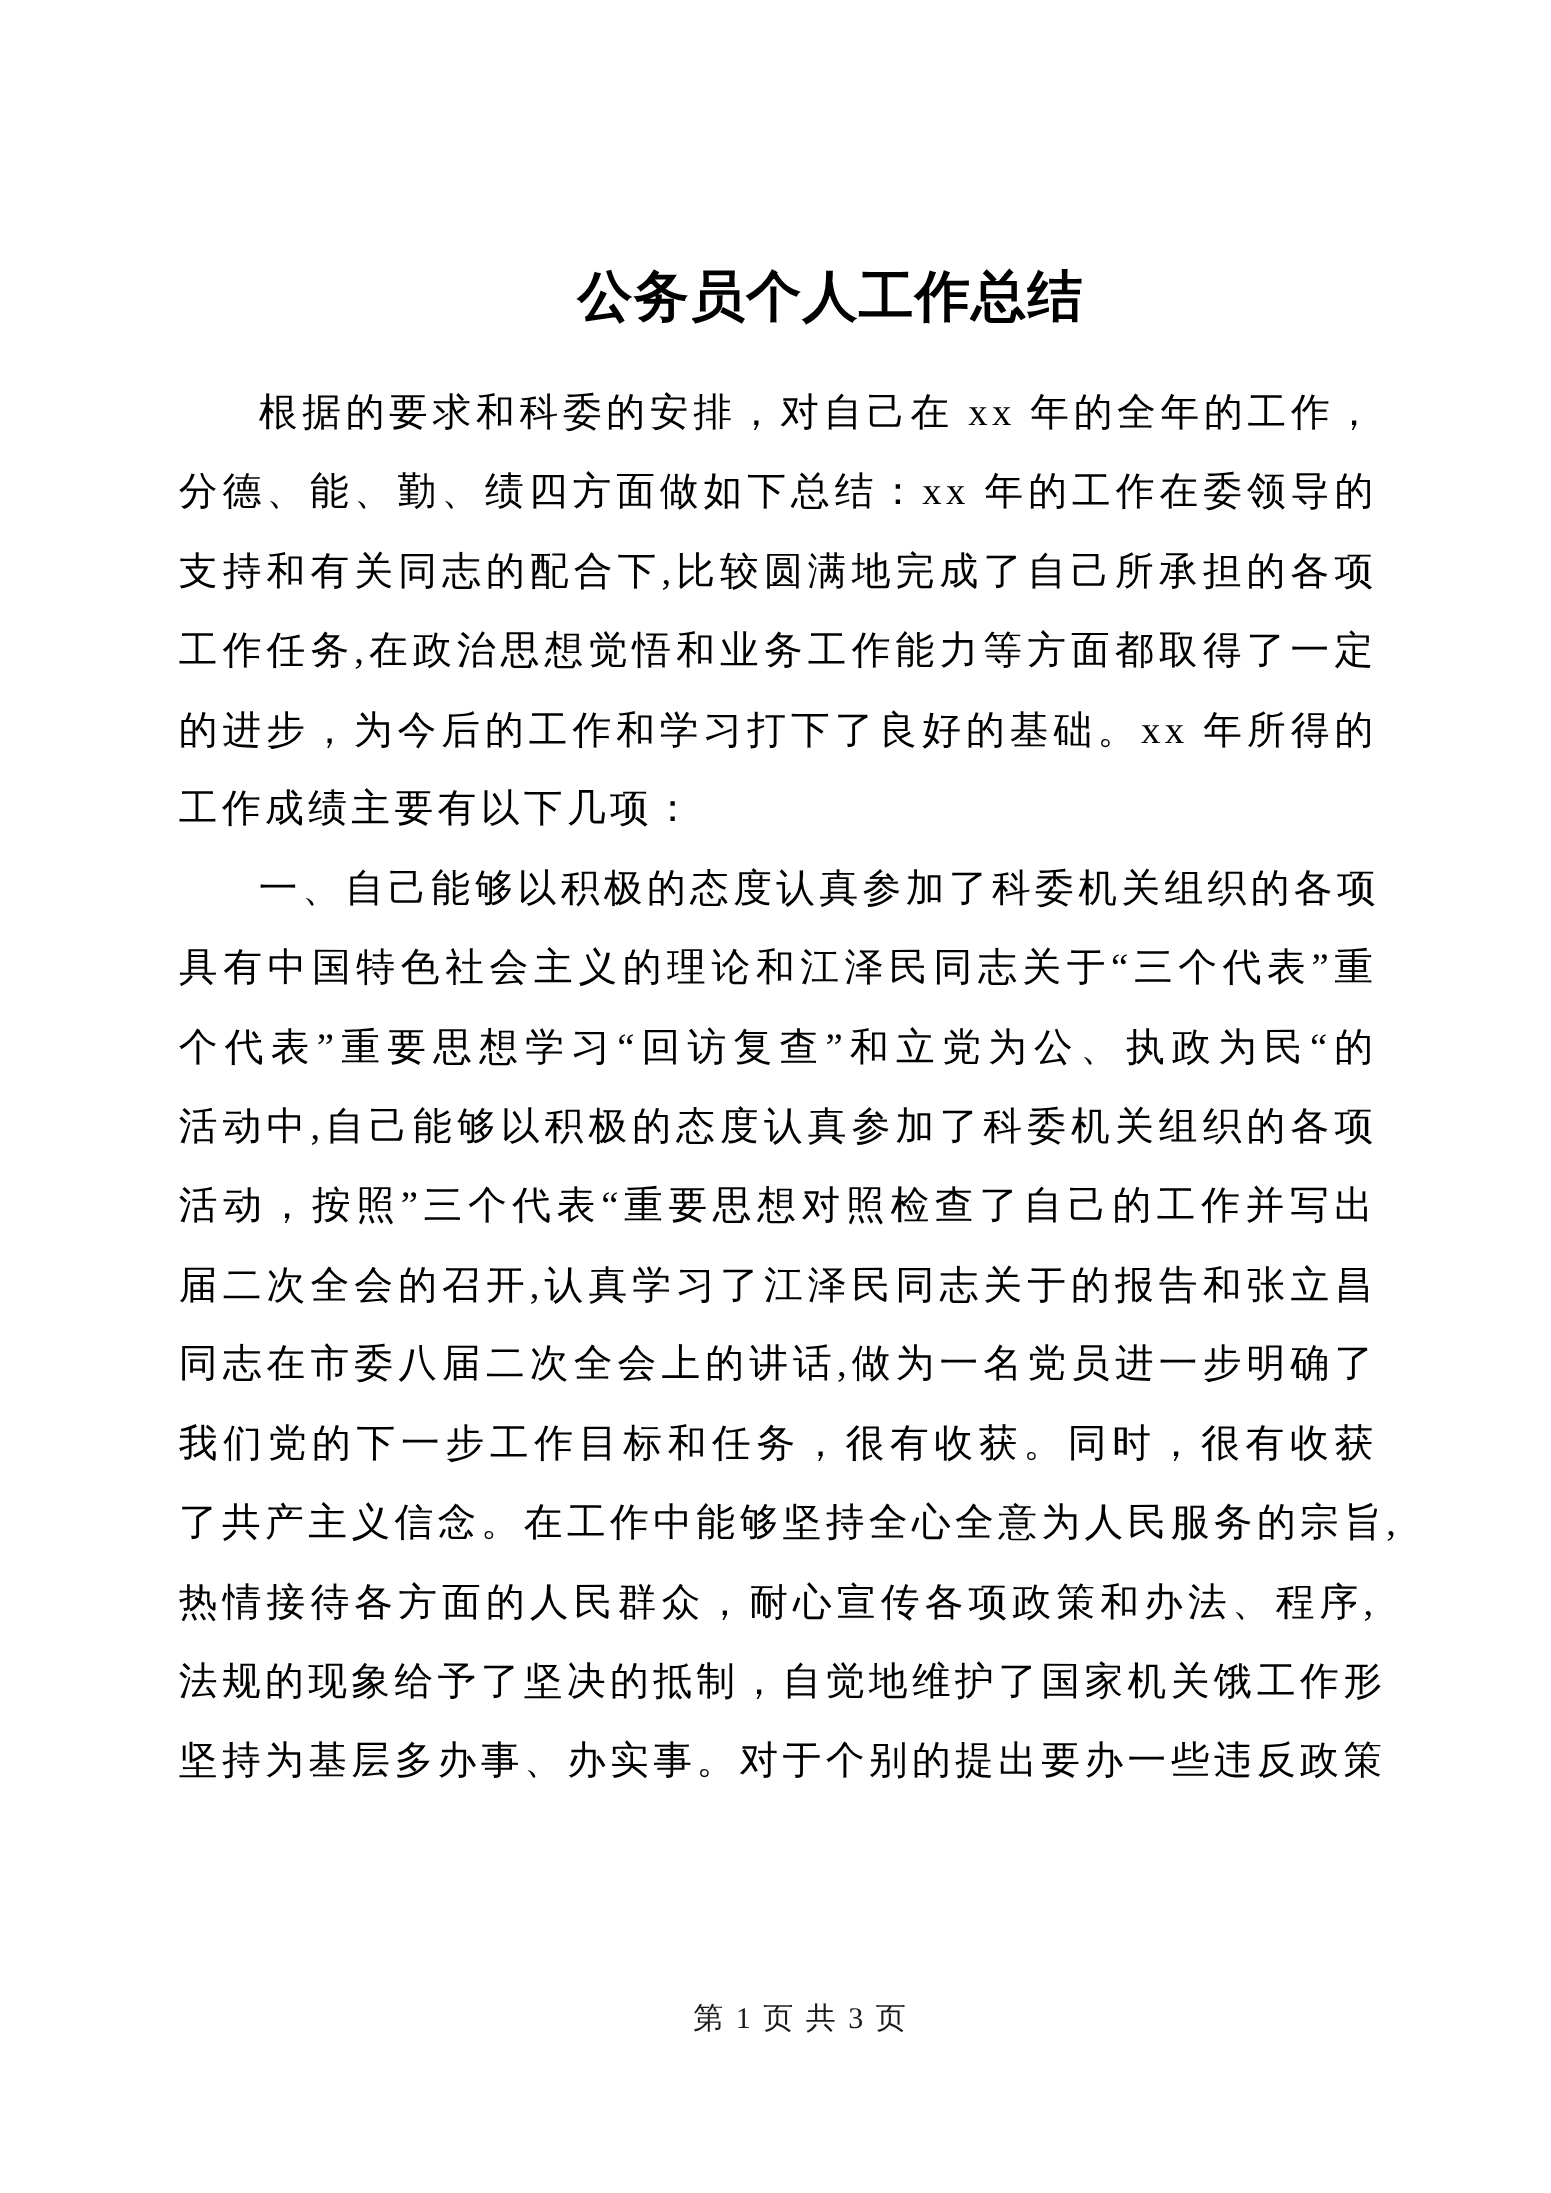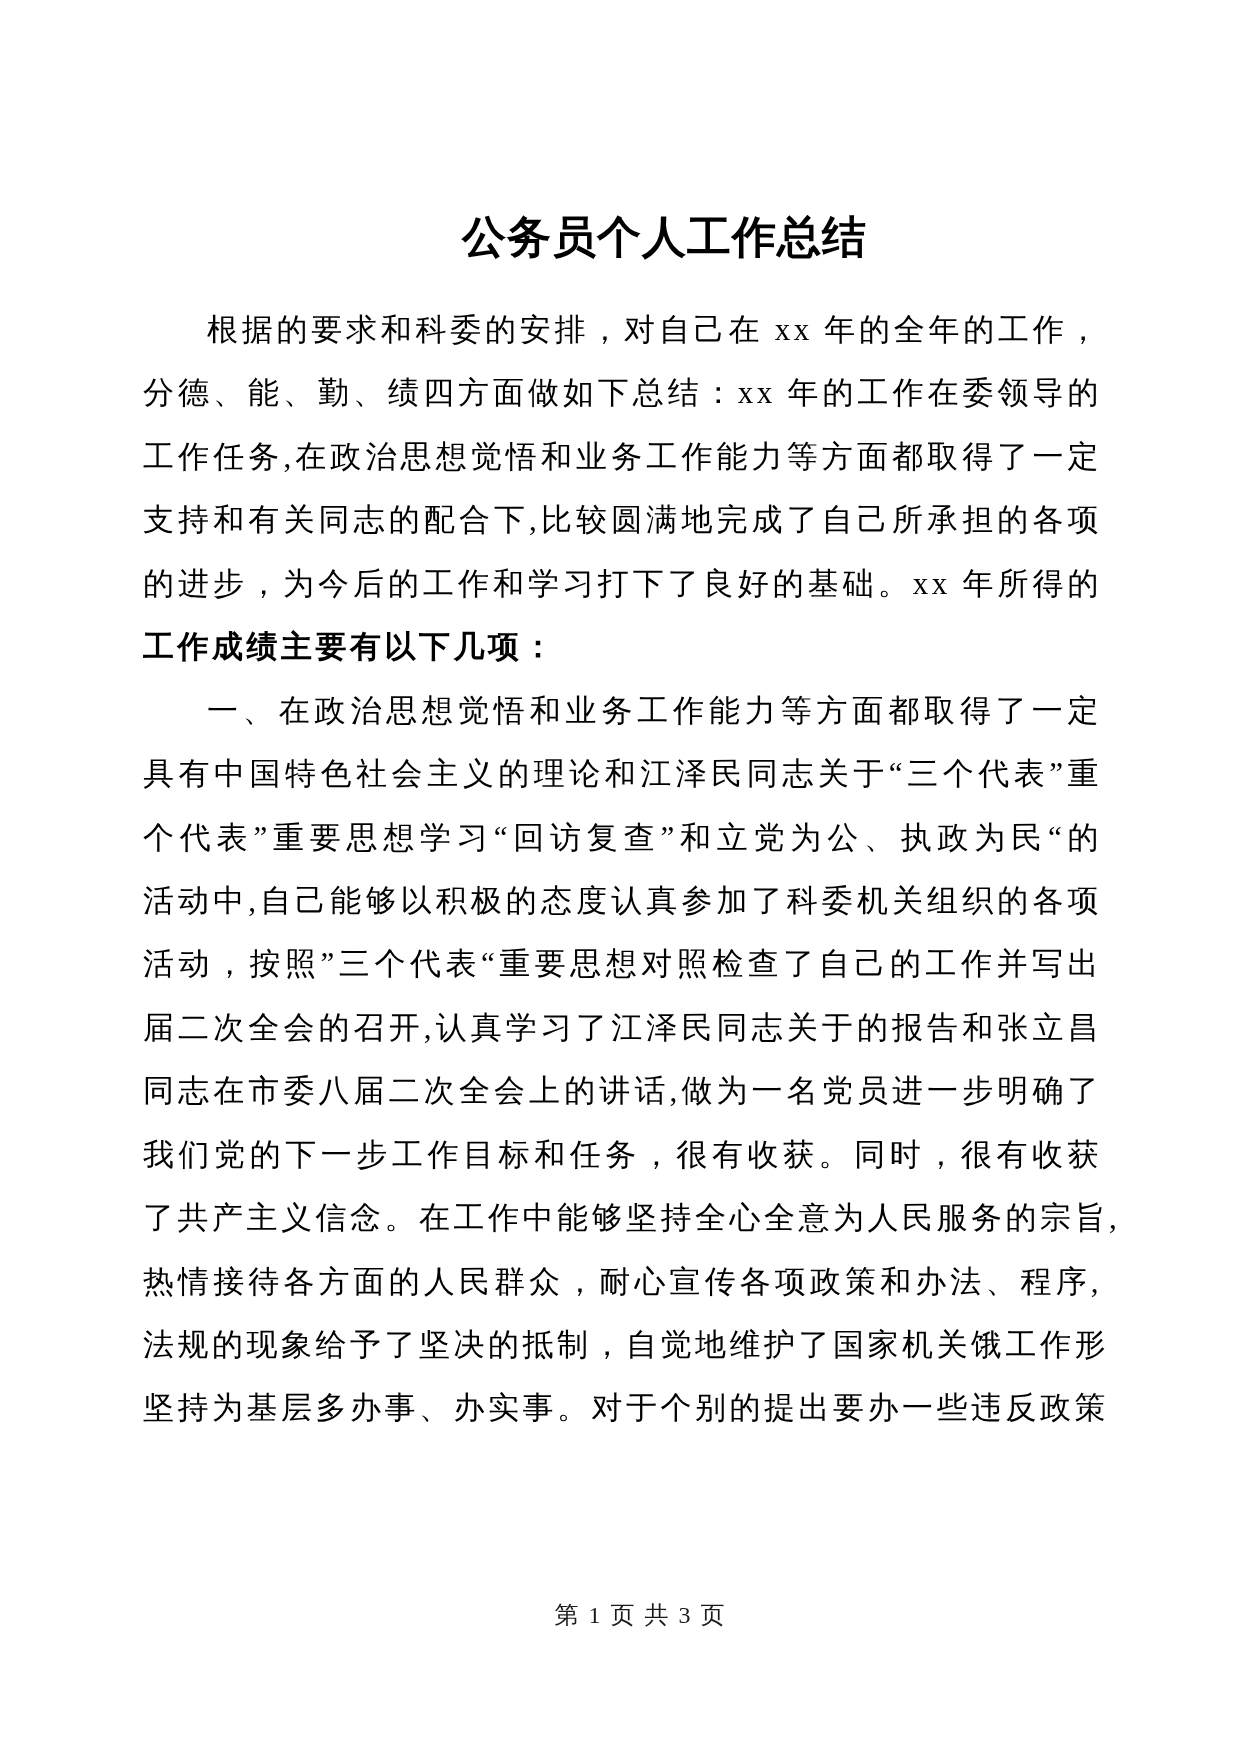--- a/index.html
+++ b/index.html
@@ -35,21 +35,21 @@
     height: 63.45px;
     line-height: 63.45px;
     font-size: 31px;
     letter-spacing: 3.5px;
     text-align: justify;
     text-align-last: justify;
     white-space: nowrap;
     overflow: visible;
   }
   .line.indent { text-indent: 64px; }
-  .line.para-end { text-align-last: left; font-weight: bold; }
+  .line.para-end { text-align-last: left; }
   .doc-footer {
     position: absolute;
     top: 1598px;
     left: 0;
     width: 100%;
     padding-left: 40px;
     box-sizing: border-box;
     text-align: center;
     font-size: 24px;
     line-height: 34px;
@@ -60,25 +60,25 @@
 </head>
 <body>
 
 <div class="page">
 
   <div class="doc-title">公务员个人工作总结</div>
 
   <div class="doc-body">
     <div class="line indent">根据的要求和科委的安排，对自己在 xx 年的全年的工作，</div>
     <div class="line">分德、能、勤、绩四方面做如下总结：xx 年的工作在委领导的</div>
+    <div class="line">支持和有关同志的配合下,比较圆满地完成了自己所承担的各项</div>
     <div class="line">工作任务,在政治思想觉悟和业务工作能力等方面都取得了一定</div>
-    <div class="line">支持和有关同志的配合下,比较圆满地完成了自己所承担的各项</div>
     <div class="line">的进步，为今后的工作和学习打下了良好的基础。xx 年所得的</div>
     <div class="line para-end">工作成绩主要有以下几项：</div>
-    <div class="line indent">一、在政治思想觉悟和业务工作能力等方面都取得了一定</div>
+    <div class="line indent">一、自己能够以积极的态度认真参加了科委机关组织的各项</div>
     <div class="line">具有中国特色社会主义的理论和江泽民同志关于“三个代表”重</div>
     <div class="line">个代表”重要思想学习“回访复查”和立党为公、执政为民“的</div>
     <div class="line">活动中,自己能够以积极的态度认真参加了科委机关组织的各项</div>
     <div class="line">活动，按照”三个代表“重要思想对照检查了自己的工作并写出</div>
     <div class="line">届二次全会的召开,认真学习了江泽民同志关于的报告和张立昌</div>
     <div class="line">同志在市委八届二次全会上的讲话,做为一名党员进一步明确了</div>
     <div class="line">我们党的下一步工作目标和任务，很有收获。同时，很有收获</div>
     <div class="line">了共产主义信念。在工作中能够坚持全心全意为人民服务的宗旨,</div>
     <div class="line">热情接待各方面的人民群众，耐心宣传各项政策和办法、程序,</div>
     <div class="line">法规的现象给予了坚决的抵制，自觉地维护了国家机关饿工作形</div>

